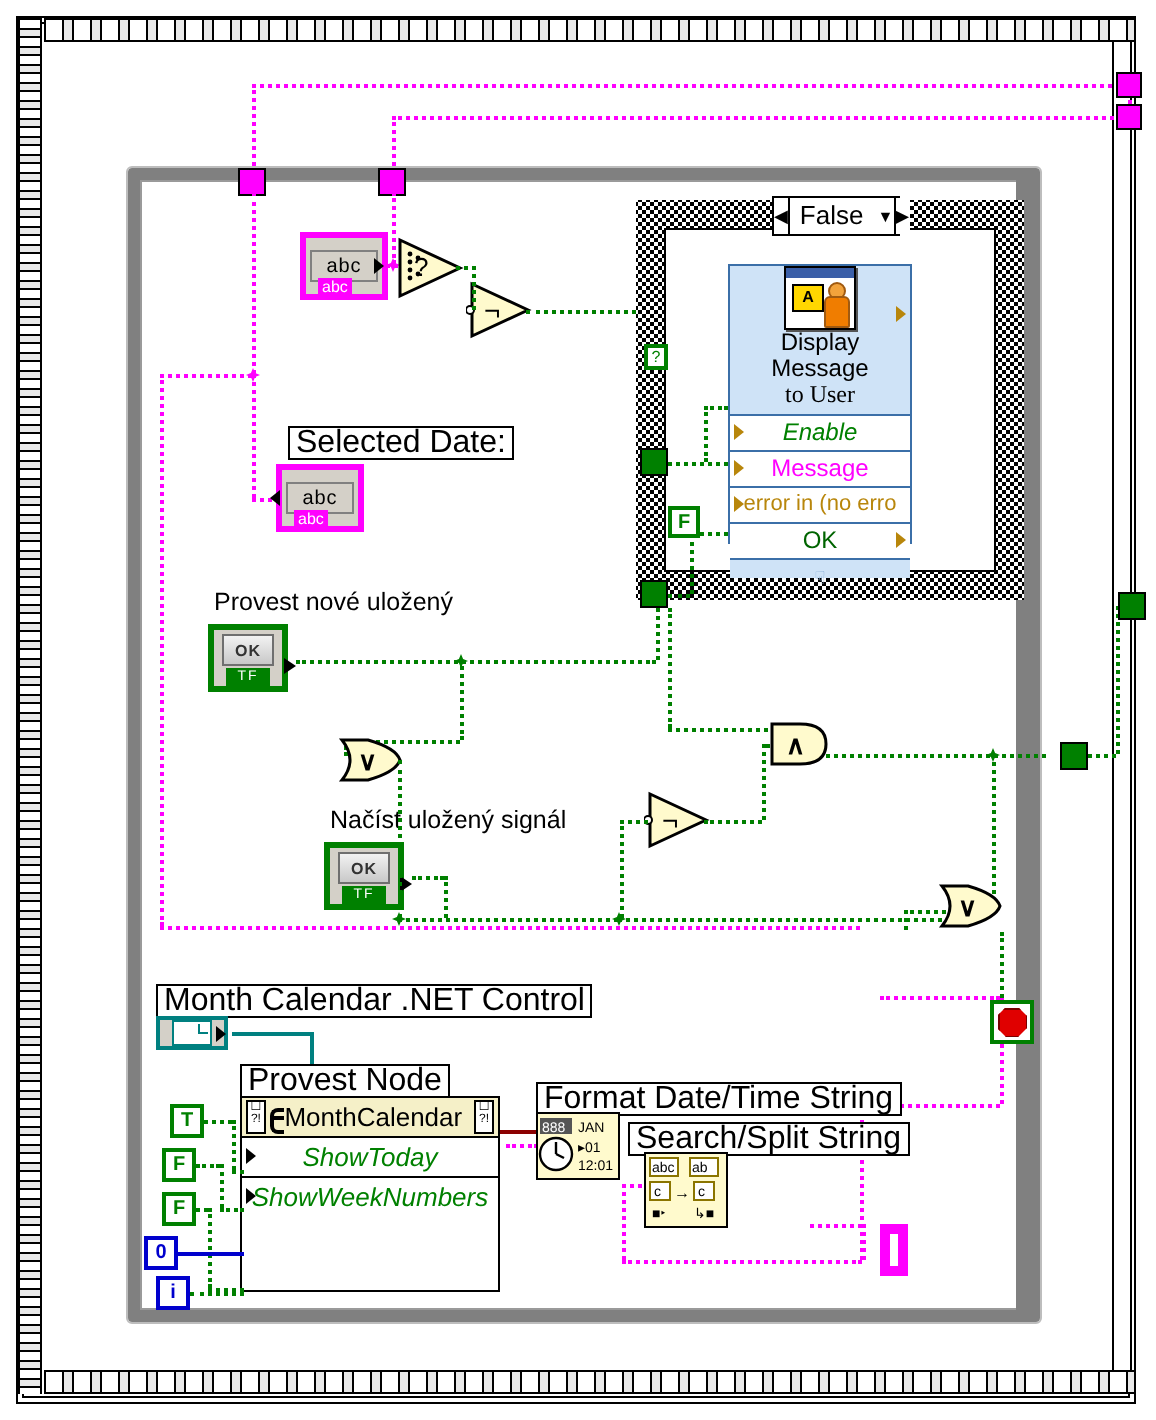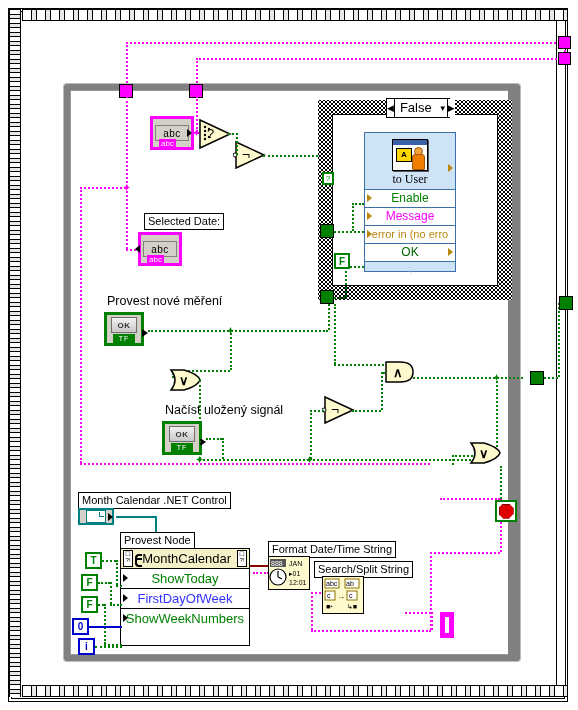--- a/index.html
+++ b/index.html
@@ -202,21 +202,21 @@
     position:absolute;
     border:2px solid #008000;background:#fff;box-sizing:border-box;
     display:flex;align-items:center;justify-content:center;
     font-size:10px;font-weight:bold;color:#008000;
   }
   .const-box.bluec{border-color:#0000cd;color:#0000cd;}
 
   
   .label{
     position:absolute;background:#fff;border:1px solid #000;
-    font-size:11px;color:#000;padding:0 3px;line-height:15px;white-space:nowrap;
+    font-size:16px;color:#000;padding:0 3px;line-height:15px;white-space:nowrap;
   }
   .label.nb{border:none;background:transparent;}
 
   
   .prim-tri{
     position:absolute;
   }
   .prim-tri svg{display:block;}
 
   .gate{
@@ -248,21 +248,21 @@
   .subvi .row .ltick{
     position:absolute;left:2px;top:4px;
     width:0;height:0;border-left:5px solid #b8860b;
     border-top:4px solid transparent;border-bottom:4px solid transparent;
   }
   .subvi .row .rtick{
     position:absolute;right:2px;top:4px;
     width:0;height:0;border-left:5px solid #b8860b;
     border-top:4px solid transparent;border-bottom:4px solid transparent;
   }
-  .c-green{color:#008000;}
+  .c-green{color:#008000;font-style:italic;}
   .c-magenta{color:#ff00ff;}
   .c-olive{color:#b8860b;}
   .c-dkgreen{color:#006400;}
 
   .subvi-icon{
     width:34px;height:30px;background:#fff;border:1px solid #000;position:relative;
     box-shadow:1px 1px 0 #555;
   }
   .subvi-icon .bar{position:absolute;left:0;top:0;width:100%;height:5px;background:#3b5fa8;}
   .subvi-icon .mon{
@@ -441,20 +441,21 @@
   <div class="subvi" style="left:364px;top:132px;width:92px;height:140px;">
     <div class="icon-wrap">
       <div class="subvi-icon">
         <div class="bar"></div>
         <div class="mon">A</div>
         <div class="person-h"></div>
         <div class="person-b"></div>
       </div>
       <div style="position:absolute;right:2px;bottom:4px;width:0;height:0;border-left:5px solid #b8860b;border-top:4px solid transparent;border-bottom:4px solid transparent;"></div>
     </div>
+    <div class="title">Display Message</div>
     <div class="title" style="margin-top:-3px;font-family:Liberation Serif, serif;">to User</div>
     <div class="row">
       <span class="ltick"></span>
       <span class="c-green">Enable</span>
     </div>
     <div class="row">
       <span class="ltick"></span>
       <span class="c-magenta">Message</span>
     </div>
     <div class="row" style="font-size:11px;">
@@ -472,21 +473,21 @@
 
   <div class="w h green abs" style="left:334px;top:231px;width:30px;"></div>
   <div class="w v green abs" style="left:352px;top:203px;height:28px;"></div>
   <div class="w h green abs" style="left:352px;top:203px;width:12px;"></div>
   <div class="w v green abs" style="left:345px;top:266px;height:31px;"></div>
   <div class="w h green abs" style="left:345px;top:266px;width:19px;"></div>
   <div class="w h green abs" style="left:334px;top:297px;width:11px;"></div>
 
   <div class="const-box" style="left:334px;top:253px;width:16px;height:16px;">F</div>
 
-  <div class="label nb" style="left:104px;top:294px;color:#000;font-size:12.5px;">Provest nové měření</div>
+  <div class="label nb" style="left:104px;top:294px;color:#000;font-size:12.5px;">Provest nové uložený</div>
   <div class="term-bool" style="left:104px;top:312px;width:40px;height:34px;">
     <div class="btn">OK</div>
     <div class="tf">TF</div>
     <div class="nub"></div>
   </div>
 
   <div class="label nb" style="left:162px;top:403px;color:#000;font-size:12.5px;">Načíst uložený signál</div>
   <div class="term-bool" style="left:162px;top:421px;width:40px;height:34px;">
     <div class="btn">OK</div>
     <div class="tf">TF</div>
@@ -581,24 +582,20 @@
   <div class="propnode" style="left:120px;top:548px;width:130px;height:98px;">
     <div class="hdr">
       <div class="ref-ico">☐<br>?!</div>
       <div class="link"></div>
       <div class="name">MonthCalendar</div>
       <div class="ref-ico" style="margin-right:2px;">☐<br>?!</div>
     </div>
     <div class="prow">
       <span class="ltick"></span>
       <span class="c-green">ShowToday</span>
-    </div>
-    <div class="prow">
-      <span class="ltick"></span>
-      <span class="c-blue">FirstDayOfWeek</span>
     </div>
     <div class="prow">
       <span class="ltick"></span>
       <span class="c-green">ShowWeekNumbers</span>
     </div>
   </div>
 
   <div class="const-box" style="left:85px;top:552px;width:17px;height:17px;">T</div>
   <div class="const-box" style="left:81px;top:574px;width:17px;height:17px;">F</div>
   <div class="const-box" style="left:81px;top:596px;width:17px;height:17px;">F</div>

